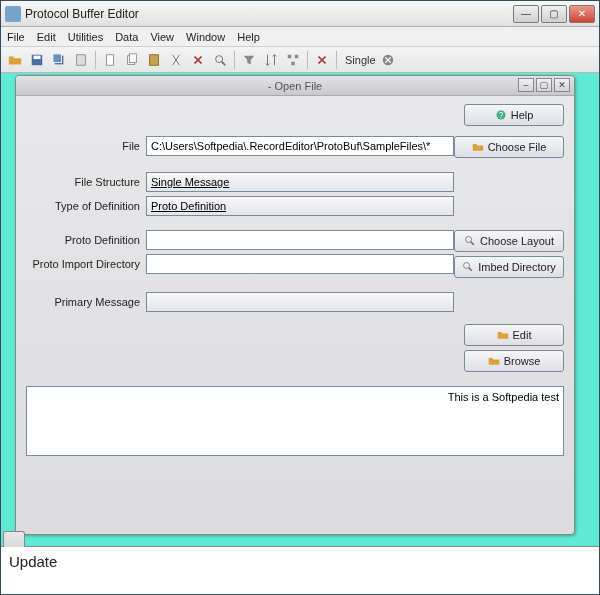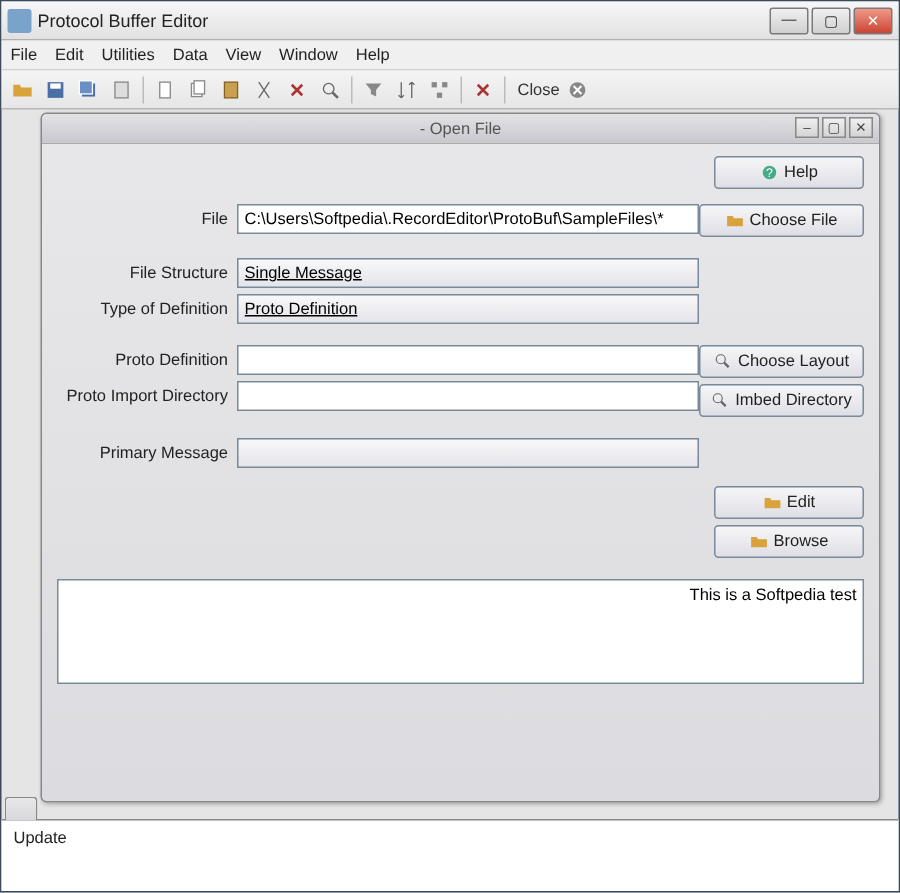--- a/index.html
+++ b/index.html
@@ -1,21 +1,21 @@
 <!DOCTYPE html>
 <html><head>
 <meta charset="utf-8">
 <style>
 * { box-sizing: border-box; margin: 0; padding: 0; font-family: Tahoma, Arial, sans-serif; font-size: 11px; }
 body { background: #3d5a73; width: 600px; height: 595px; overflow: hidden; position: relative; }
 
 
 .window {
   position: absolute; top: 0; left: 0; width: 600px; height: 595px;
-  background: #e5e5e5; border: 1px solid #3b4a5a;
+  background: #5eead4; border: 1px solid #3b4a5a;
 }
 .titlebar {
   height: 26px; background: linear-gradient(#f7f7f7,#e1e1e1);
   border-bottom: 1px solid #b0b0b0; display: flex; align-items: center;
   padding: 0 4px;
 }
 .title-icon { width: 16px; height: 16px; margin-right: 4px; background: #7aa3cc; border-radius: 2px; }
 .title-text { flex: 1; font-size: 12px; color: #222; }
 .win-btns { display: flex; gap: 2px; }
 .win-btn { width: 26px; height: 18px; border: 1px solid #7a7a7a; background: linear-gradient(#f0f0f0,#d0d0d0); border-radius: 2px; display:flex;align-items:center;justify-content:center;font-size:10px;color:#333;}
@@ -27,21 +27,21 @@
 
 
 .toolbar { height: 26px; background: linear-gradient(#f4f4f4,#e6e6e6); border-bottom: 1px solid #b8b8b8; display: flex; align-items: center; padding: 0 4px; gap: 2px; }
 .toolbar .tb-btn { width: 20px; height: 20px; border: 1px solid transparent; display:flex;align-items:center;justify-content:center; border-radius:2px; }
 .toolbar .tb-sep { width:1px; height:18px; background:#bbb; margin:0 2px; }
 .toolbar .tb-btn svg { width:14px; height:14px; }
 .tb-close-lbl { font-size:11px; color:#333; margin-left:4px; }
 
 
 .inner-win {
-  position:absolute; top:74px; left:26px; width:560px; height:460px;
+  position:absolute; top:74px; left:14px; width:560px; height:460px;
   background: linear-gradient(#e8e8ea,#dcdce0); border:1px solid #888; border-radius:4px;
   box-shadow: 1px 1px 3px rgba(0,0,0,.3);
 }
 .inner-title {
   height:20px; display:flex; align-items:center; justify-content:center;
   background: linear-gradient(#e2e2e6,#c8c8ce); border-bottom:1px solid #aaa;
   border-radius:4px 4px 0 0; position:relative;
 }
 .inner-title-text { color:#555; font-size:11px; }
 .inner-ctrl { position:absolute; right:4px; top:2px; display:flex; gap:2px; }
@@ -86,21 +86,21 @@
 
 .status-panel {
   position:absolute; bottom:0; left:0; right:0; height:48px;
   background:#fff; border-top:1px solid #888;
 }
 .status-tab {
   position:absolute; top:-16px; left:2px; height:16px; padding:0 10px;
   background:linear-gradient(#e8e8ea,#d8d8dc); border:1px solid #888; border-bottom:none;
   border-radius:3px 3px 0 0; display:flex; align-items:center; font-size:10px; color:#555;
 }
-.status-body { padding:6px 8px; font-size:11px; color:#222; }
+.status-body { padding:6px 8px; font-size:15px; color:#222; }
 
 
 select { appearance:none; -webkit-appearance:none; background-image: linear-gradient(45deg, transparent 50%, #456 50%), linear-gradient(135deg, #456 50%, transparent 50%); background-position: calc(100% - 12px) 8px, calc(100% - 8px) 8px; background-size: 4px 4px, 4px 4px; background-repeat:no-repeat; padding-right:20px;text-decoration:underline; }
 
 </style>
 </head>
 <body>
 
 <div class="window">
   <div class="titlebar">
@@ -197,21 +197,21 @@
           <rect x="6" y="10" width="4" height="4" fill="#888"></rect>
         </svg>
       </div>
     <div class="tb-sep"></div>
     <div class="tb-btn">
         <svg viewBox="0 0 16 16">
           <path stroke="#a33" stroke-width="2" d="M4 4l8 8M12 4l-8 8"></path>
         </svg>
       </div>
     <div class="tb-sep"></div>
-    <span class="tb-close-lbl">Close</span>
+    <span class="tb-close-lbl">Single</span>
     <div class="tb-btn">
         <svg viewBox="0 0 16 16">
           <circle cx="8" cy="8" r="6" fill="#888"></circle>
           <path stroke="#fff" stroke-width="1.5" d="M5 5l6 6M11 5l-6 6"></path>
         </svg>
       </div>
   </div>
 
   <div class="inner-win">
     <div class="inner-title">

